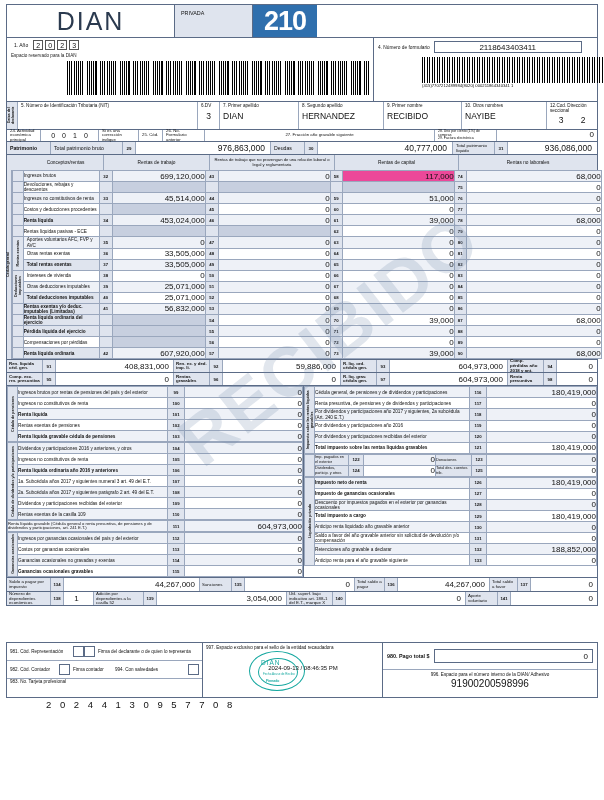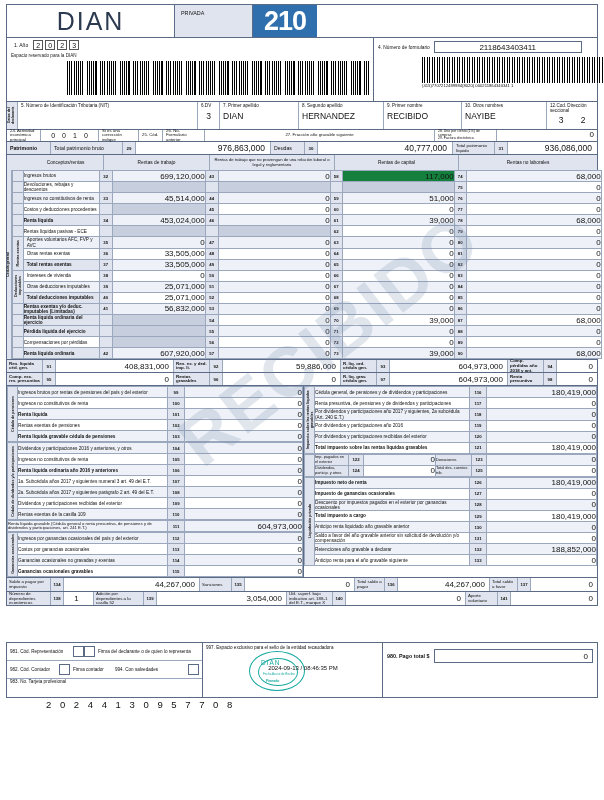--- a/index.html
+++ b/index.html
@@ -243,21 +243,21 @@
         </colgroup>
         <tbody id="cg-body">
             <tr>
               <td style="background: rgb(223, 228, 238); border-right: 0.5px solid rgb(154, 167, 189);"></td>
               <td class="name" style="background: rgb(238, 241, 247);">Ingresos brutos</td>
               <td class="cn" style="background: rgb(223, 228, 238);">32</td>
               <td class="cv" style="background: rgb(238, 241, 247);">699,120,000</td>
               <td class="cn" style="background: rgb(223, 228, 238);">43</td>
               <td class="cv" style="background: rgb(238, 241, 247);">0</td>
               <td class="cn" style="background: rgb(223, 228, 238);">58</td>
-              <td class="cv" style="background: #15803d;">117,000</td>
+              <td class="cv" style="background: #ec4899;">117,000</td>
               <td class="cn" style="background: rgb(223, 228, 238);">74</td>
               <td class="cv" style="background: rgb(238, 241, 247);">68,000</td>
             </tr>
             <tr>
               <td style="background: rgb(223, 228, 238); border-right: 0.5px solid rgb(154, 167, 189);"></td>
               <td class="name" style="background: rgb(255, 255, 255);">Devoluciones, rebajas y descuentos</td>
               <td class="cn" style="background: rgb(223, 228, 238);"></td>
               <td class="cv" style="background: rgb(199, 207, 223);"></td>
               <td class="cn" style="background: rgb(223, 228, 238);"></td>
               <td class="cv" style="background: rgb(199, 207, 223);"></td>
@@ -796,19 +796,23 @@
       <div style="position:absolute;left:30px;top:22px;font-size:6px;width:140px;text-align:center;">2024-09-13 / 08:46:35 PM</div>
       <div style="position:absolute;left:60px;top:29px;font-size:3px;color:#17a8a0;">Fecha Acuse de Recibo</div>
       <div style="position:absolute;left:63px;top:36px;font-size:3.4px;color:#17a8a0;font-weight:bold;">Firmado</div>
     </div>
 
     <div class="fcol" style="flex:1;border-right:none;">
       <div style="display:flex;align-items:center;height:26px;padding:0 4px;gap:4px;">
         <span style="font-size:5.4px;font-weight:bold;">980.  Pago total $</span>
         <span style="flex:1;border:0.7px solid #5b6b86;height:14px;display:flex;align-items:center;justify-content:flex-end;padding-right:4px;font-size:8px;">0</span>
       </div>
+      <div style="border-top:0.6px solid #9aa7bd;text-align:center;padding-top:2px;">
+        <div style="font-size:4.6px;">996. Espacio para el número interno de la DIAN/ Adhesivo</div>
+        <div style="font-size:10px;margin-top:1px;">91900200598996</div>
+      </div>
     </div>
   </div>
 
   <div class="ocr" style="margin-left:40px;margin-top:1px;font-size:9.5px;letter-spacing:3px;">2 0 2 4 4 1 3 0 9 5 7 7 0 8</div>
 
   <div class="watermark">RECIBIDO</div>
 </div>
 
 </body></html>

